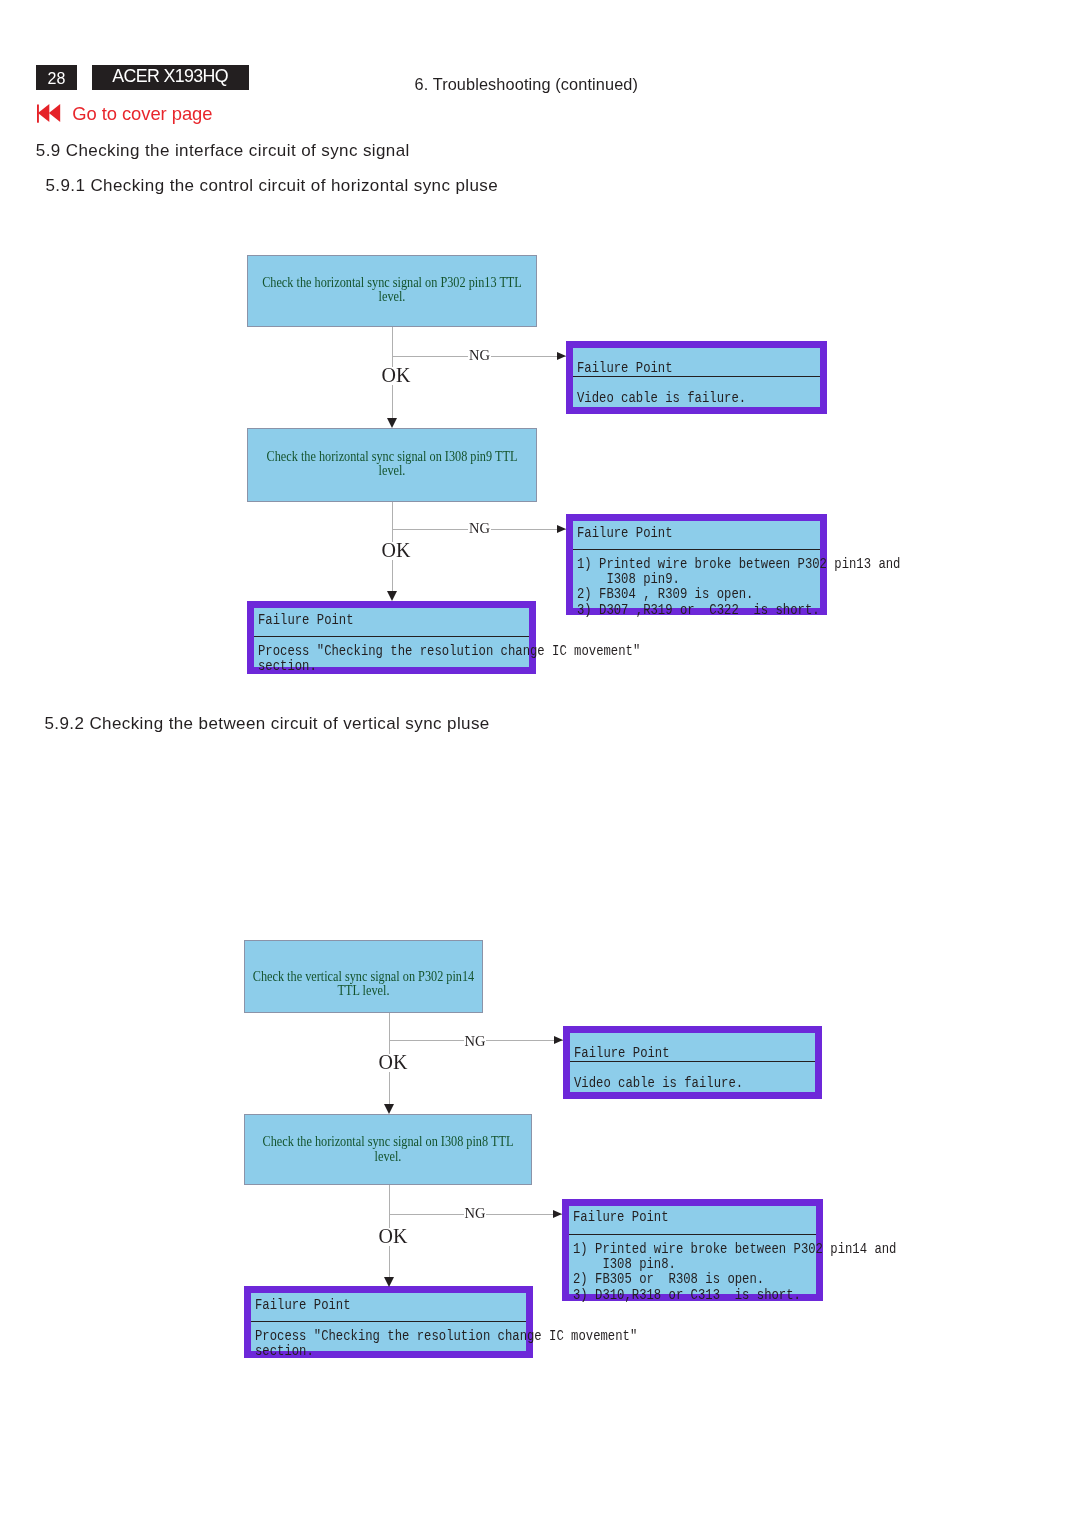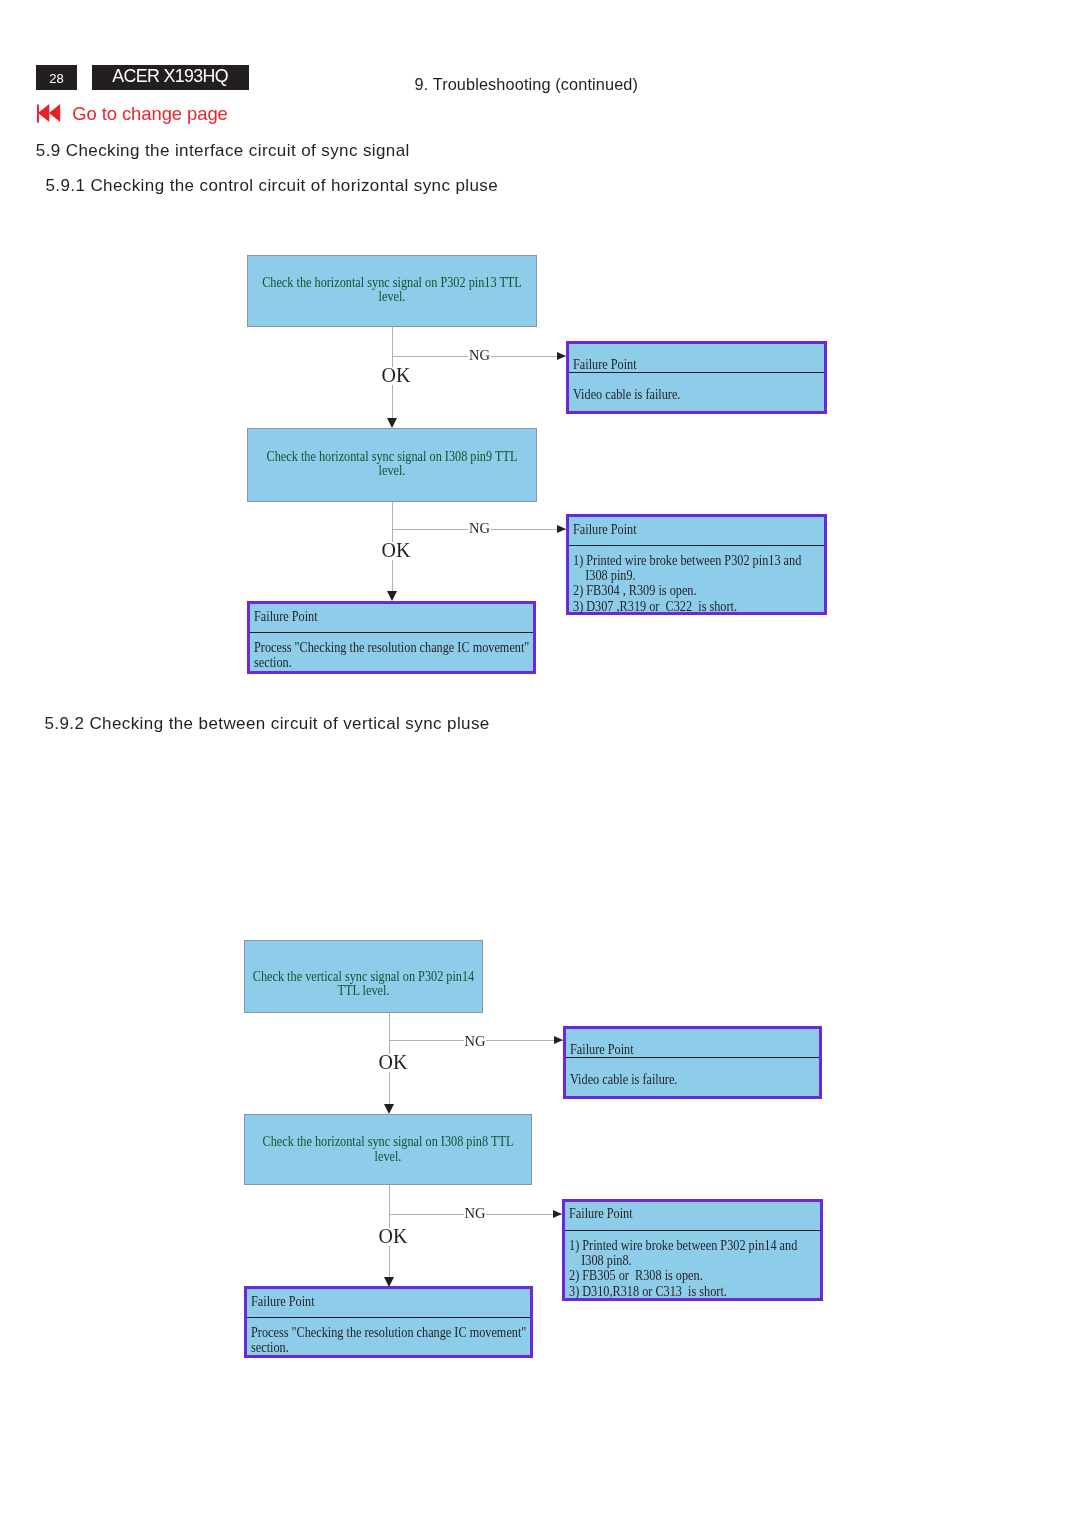--- a/index.html
+++ b/index.html
@@ -1,67 +1,67 @@
 <!DOCTYPE html>
 <html><head>
 <meta charset="utf-8">
 <style>
   html,body{margin:0;padding:0;}
   body{width:1080px;height:1527px;background:#ffffff;font-family:"Liberation Sans",sans-serif;overflow:hidden;position:relative;}
   .page{position:absolute;left:0;top:0;width:1080px;height:1527px;}
 
   
   .badge{position:absolute;background:#231f20;color:#ffffff;font-family:"Liberation Sans",sans-serif;text-align:center;}
-  #pagenum{left:36px;top:65px;width:41px;height:25px;line-height:27px;font-size:13px;}
+  #pagenum{left:36px;top:65px;width:41px;height:25px;line-height:27px;font-size:16px;}
   #model{left:92px;top:65px;width:157px;height:25px;line-height:23px;font-size:17.8px;letter-spacing:-0.62px;text-indent:-0.62px;}
   #chapter{position:absolute;left:414.5px;top:74.8px;font-size:16.3px;color:#231f20;white-space:nowrap;letter-spacing:0.12px;}
   #coverlink{position:absolute;left:36.2px;top:103px;height:20px;color:#e8262c;font-size:18.4px;letter-spacing:-0.05px;white-space:nowrap;}
   #coverlink .clbl{position:absolute;left:36px;top:-0.5px;}
   .skipicon{position:absolute;left:1px;top:0.5px;}
   .hd2{position:absolute;font-size:17px;color:#231f20;white-space:nowrap;letter-spacing:0.4px;}
   #h59{left:35.8px;top:140.5px;}
   #h591{left:45.5px;top:176.4px;}
   #h592{left:44.5px;top:713.5px;}
 
   
   .fc{position:absolute;}
   .box{position:absolute;background:#8dcdea;border:1px solid #8b93a8;box-sizing:border-box;
        font-family:"Liberation Serif",serif;color:#14532d;}
   .box .ctr{position:absolute;left:4px;width:calc((100% - 8px) / 0.875);text-align:center;font-size:14px;
             line-height:14.6px;transform:scaleX(0.875);transform-origin:left top;}
-  .fp{position:absolute;background:#8dcdea;border:3px solid #6d28d9;box-sizing:border-box;
-      font-family:Liberation Serif, serif;color:#231f20;}
+  .fp{position:absolute;background:#8dcdea;border:7px solid #6d28d9;box-sizing:border-box;
+      font-family:Liberation Mono, monospace;color:#231f20;}
   .fp .hdr{position:absolute;left:4.3px;font-size:14px;line-height:15px;transform:scaleX(0.875);transform-origin:left top;white-space:nowrap;}
   .fp .sep{position:absolute;left:0;right:0;height:0;border-top:1.7px solid #231f20;}
   .fp .body{position:absolute;left:4.3px;width:calc((100% - 8px)/0.875);font-size:14px;line-height:15.3px;
             white-space:pre;transform:scaleX(0.875);transform-origin:left top;}
   .vline{position:absolute;width:1px;background:#b0b0b0;}
   .hline{position:absolute;height:1px;background:#b0b0b0;}
   .lbl{position:absolute;font-family:"Liberation Serif",serif;font-size:20px;color:#231f20;line-height:15px;white-space:nowrap;background:#fff;padding:1px 0 2px 0;}
   .lblng{position:absolute;font-family:"Liberation Serif",serif;font-size:14.5px;color:#231f20;line-height:15px;
        background:#fff;padding:0 1px;white-space:nowrap;}
   .arrR{position:absolute;width:0;height:0;border-top:4.8px solid transparent;border-bottom:4.8px solid transparent;border-left:9px solid #231f20;}
   .arrD{position:absolute;width:0;height:0;border-left:5.4px solid transparent;border-right:5.4px solid transparent;border-top:10px solid #231f20;}
 </style>
 </head>
 <body>
 
 <div class="page">
 
   <div class="badge" id="pagenum">28</div>
   <div class="badge" id="model">ACER X193HQ</div>
-  <div id="chapter">9. Troubleshooting (continued)</div>
+  <div id="chapter">6. Troubleshooting (continued)</div>
 
   <div id="coverlink">
     <svg class="skipicon" width="24" height="19" viewBox="0 0 24 19">
       <rect x="0" y="0.5" width="1.9" height="18.2" fill="#e52228"></rect>
       <path d="M12.3 0.1 L12.3 18.0 L0.95 9.0 Z" fill="#e52228"></path>
       <path d="M23.2 0.1 L23.2 18.0 L11.9 9.0 Z" fill="#e52228"></path>
     </svg>
-    <span class="clbl">Go to change page</span>
+    <span class="clbl">Go to cover page</span>
   </div>
 
   <div class="hd2" id="h59">5.9 Checking the interface circuit of sync signal</div>
   <div class="hd2" id="h591">5.9.1 Checking the control circuit of horizontal sync pluse</div>
   <div class="hd2" id="h592">5.9.2 Checking the between circuit of vertical sync pluse</div>
 
   <div class="fc" id="fc1">
       <div class="box" style="left:247px;top:255px;width:290px;height:72px">
         <div class="ctr" style="top:19.5px">Check the horizontal sync signal on P302 pin13 TTL level.</div>
       </div>

